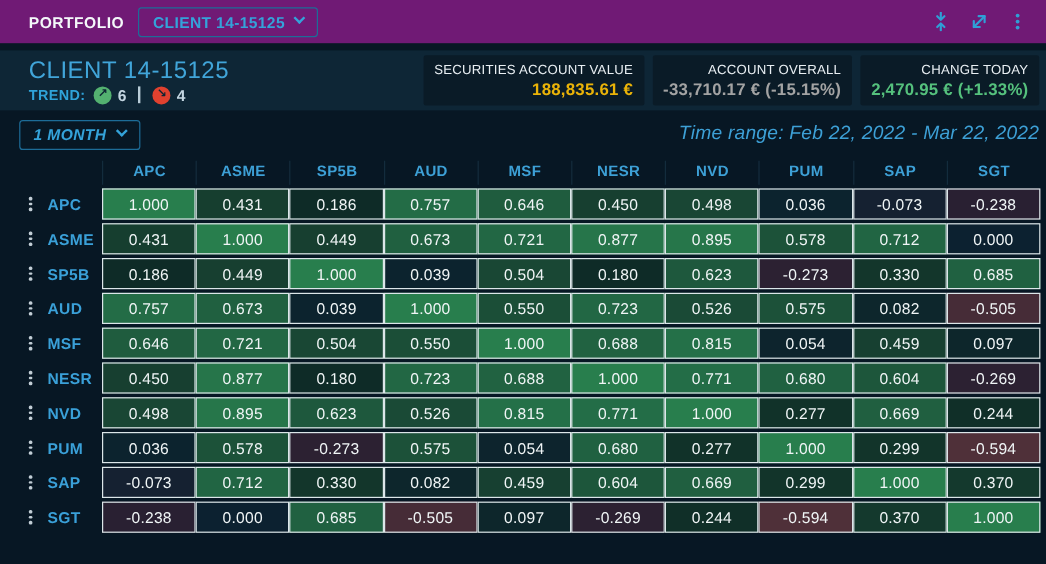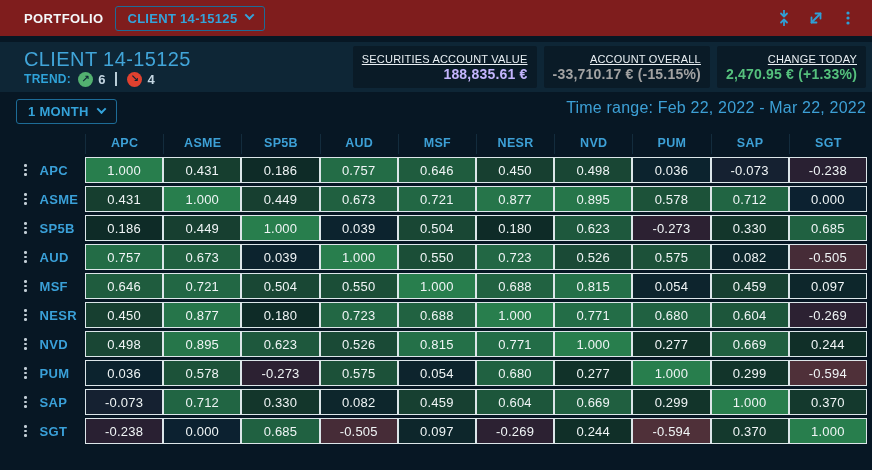--- a/index.html
+++ b/index.html
@@ -5,21 +5,21 @@
   * { margin:0; padding:0; box-sizing:border-box; }
   html,body { width:872px; height:470px; }
   body {
     background:#071724;
     font-family:"Liberation Sans","DejaVu Sans",sans-serif;
     color:#e8f0f4;
     overflow:hidden;
   }
   
   .topbar{
-    height:36px; background:#7f1d1d;
+    height:36px; background:#701a75;
     display:flex; align-items:center;
     padding:0 12px 0 24px; gap:8px;
   }
   .portfolio-label{ font-size:13px; font-weight:bold; color:#f4f8fa; letter-spacing:.4px; margin-right:4px; }
   .dd-btn{
     display:flex; align-items:center; gap:9px;
     border:1px solid #1d6c97; border-radius:3px;
     padding:3px 11px; height:25px;
     color:#34a3da; font-size:13px; font-weight:bold; letter-spacing:.3px;
     background:transparent; cursor:pointer; white-space:nowrap;
@@ -51,29 +51,29 @@
   .trend-badge.up{ background:#53b170; }
   .trend-badge.down{ background:#e0412f; }
   .trend-count{ font-size:13px; font-weight:bold; color:#c4d6e2; }
   .trend-sep{ width:2px; height:14px; background:#b9cdd8; margin:0 5px; }
   .stats{ display:flex; gap:7px; }
   .stat-box{
     background:#0a1b27; border-radius:2px;
     padding:6px 9px 5px; min-height:42px;
     display:flex; flex-direction:column; align-items:flex-end; justify-content:center; gap:1px;
   }
-  .stat-box .lbl{ font-size:11px; color:#e9eff3; letter-spacing:.2px; white-space:nowrap;text-decoration:underline; }
+  .stat-box .lbl{ font-size:11px; color:#e9eff3; letter-spacing:.2px; white-space:nowrap; }
   .stat-box .val{ font-size:14px; font-weight:bold; letter-spacing:.2px; white-space:nowrap; }
-  .val.neutral{ color:#c4b5fd;margin-left:16px; }
+  .val.neutral{ color:#eab308;margin-left:16px; }
   .val.negative{ color:#a3a3a3; }
   .val.positive{ color:#55c17d; }
   
   .controls{
     margin-top:7px; padding:0 6px 0 16px; height:26px;
-    display:flex; align-items:flex-start; justify-content:space-between;
+    display:flex; align-items:center; justify-content:space-between;font-style:italic;
   }
   .time-range{ font-size:16px; color:#3da0d6; letter-spacing:.2px; }
   
   .matrix-wrap{ padding:6px 4px 0 2px; }
   table.matrix{
     width:865px; table-layout:fixed;
     border-collapse:separate; border-spacing:0 3px;
   }
   table.matrix col.label-col{ width:83px; }
   th.col-head{

